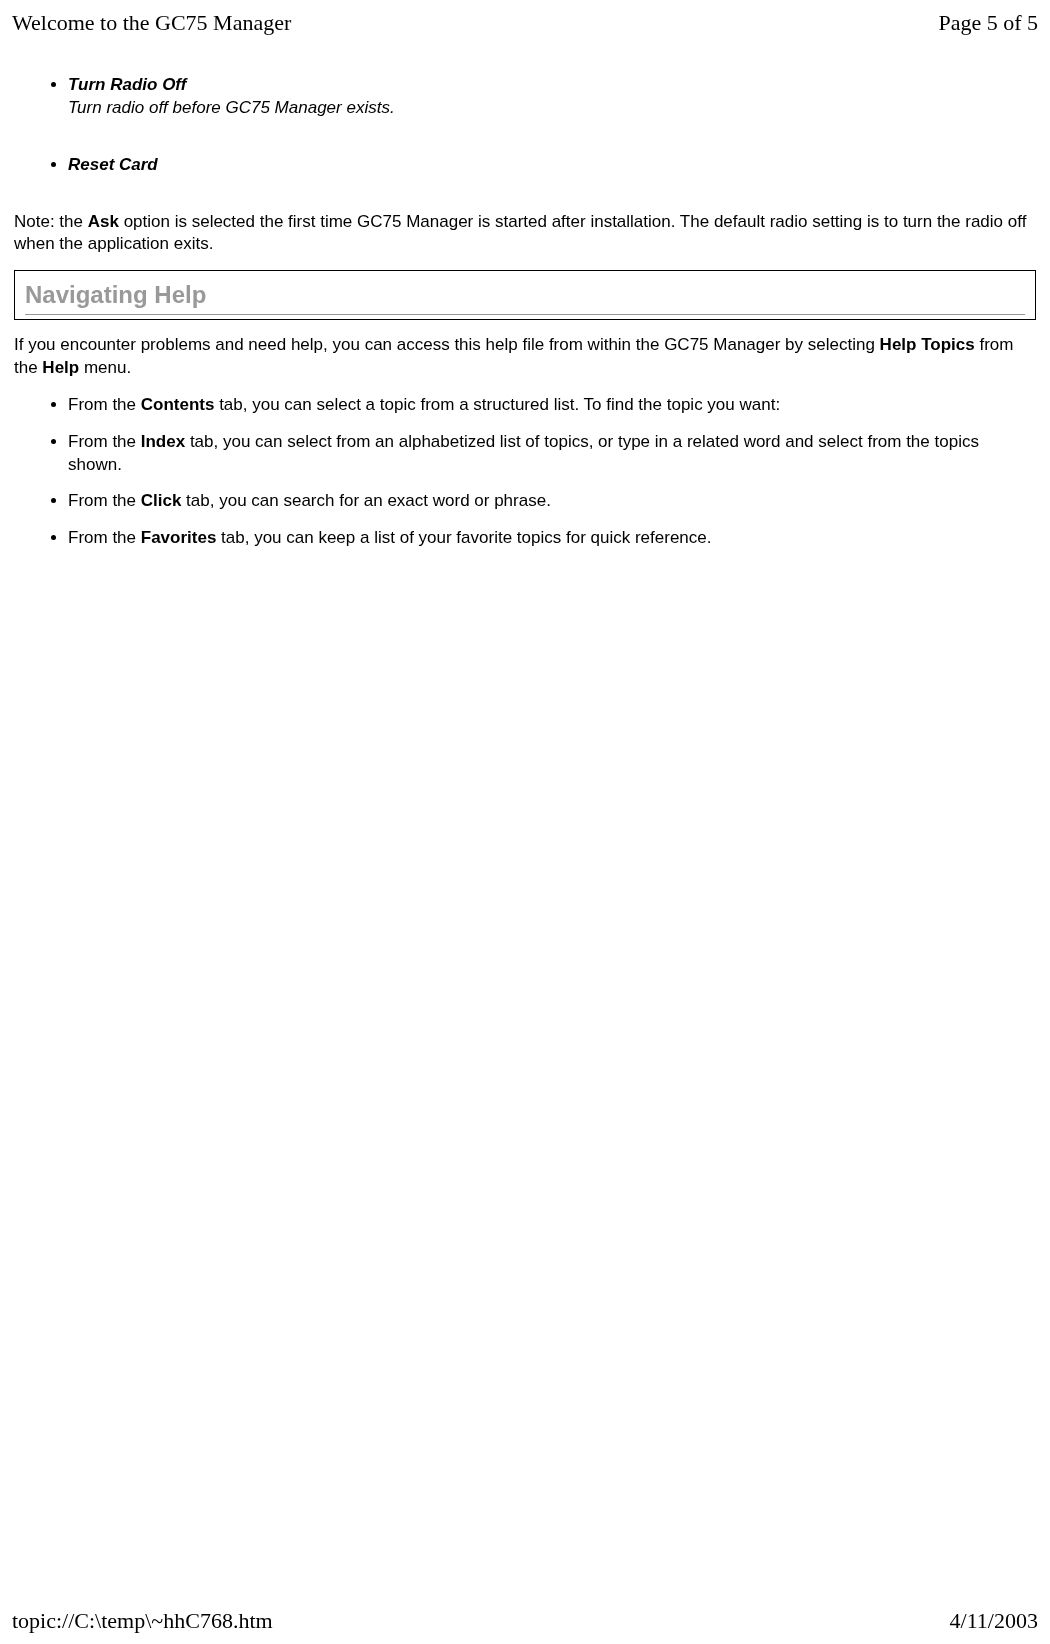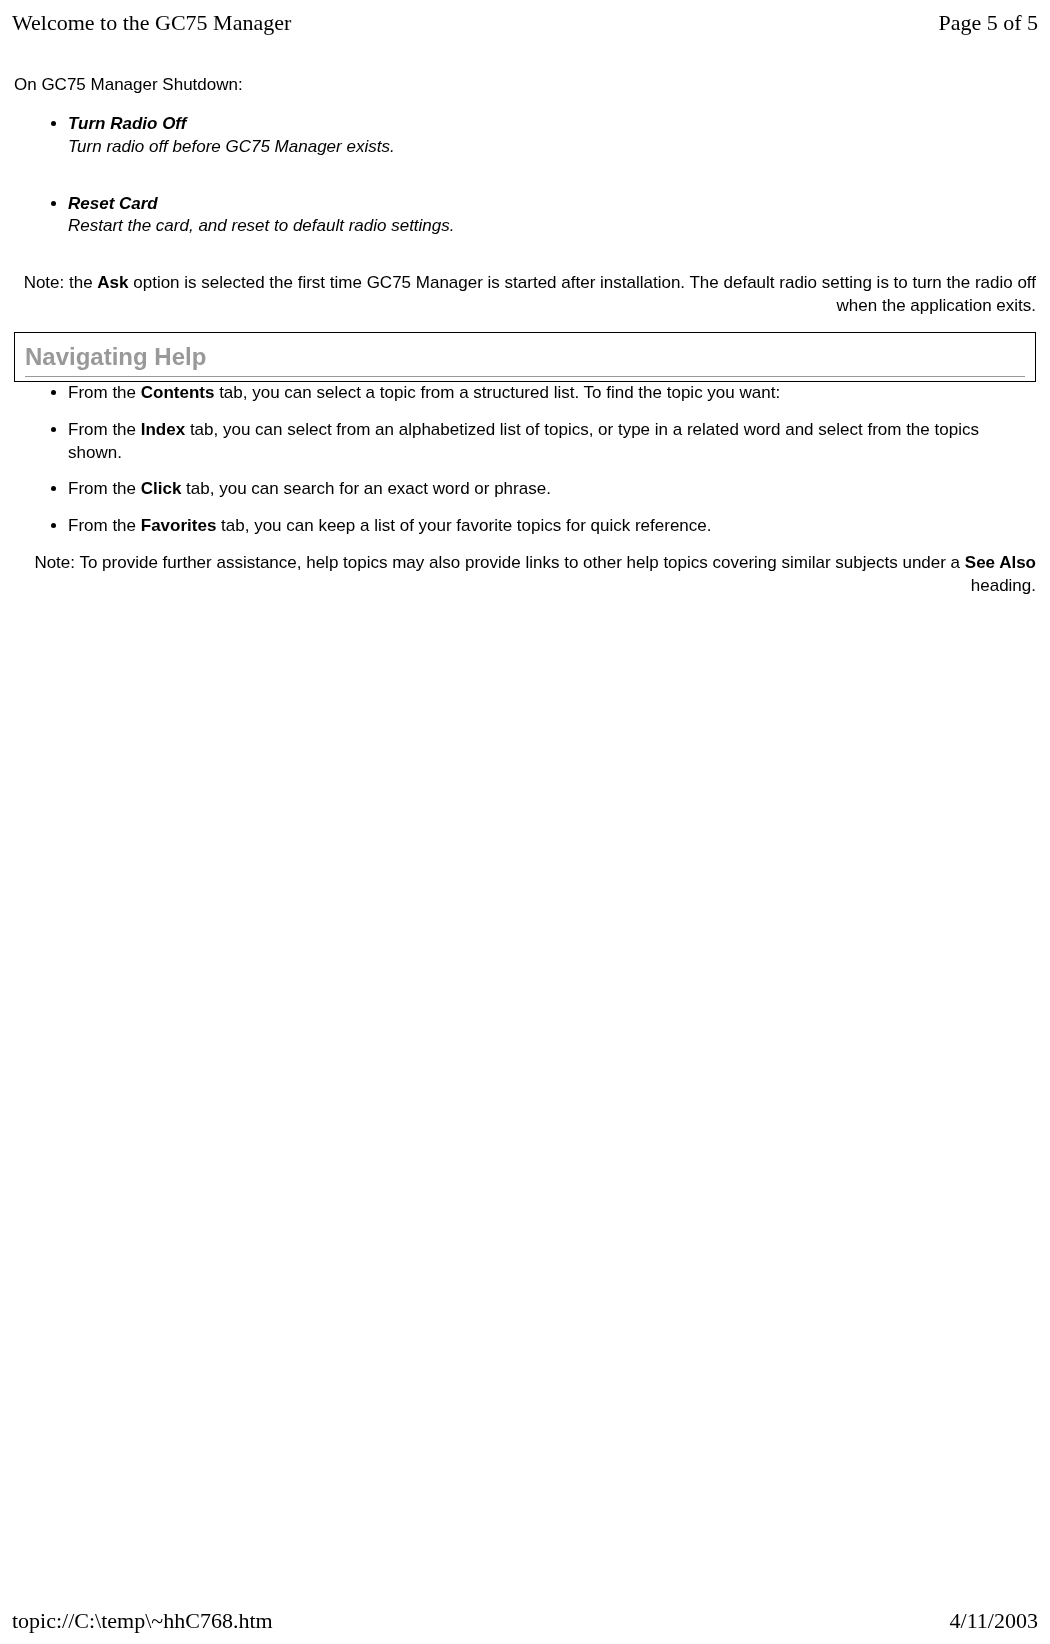--- a/index.html
+++ b/index.html
@@ -70,80 +70,77 @@
       left: 12px;
       right: 12px;
       font-family: "Times New Roman", Times, serif;
       font-size: 22px;
       display: flex;
       justify-content: space-between;
     }
     .para {
       margin-top: 14px;
       margin-bottom: 14px;
-      text-align: right;
     }
     ul.spaced > li {
       margin-bottom: 34px;
     }
     ul.main-list > li {
       margin-bottom: 14px;
     }
   </style>
 </head>
 <body>
 
 <div class="header">
   <span>Welcome to the GC75 Manager</span>
   <span>Page 5 of 5</span>
 </div>
 
 <div class="content">
 
 
   <div class="section">
-    <div>On GC75 Manager Shutdown:</div>
     <ul class="bulleted spaced" style="margin-top:16px;font-style:italic;">
       <li>
         <span class="bold">Turn Radio Off</span><br>
         <span>Turn radio off before GC75 Manager exists.</span>
       </li>
       <li>
         <span class="bold">Reset Card</span><br>
-        <span>Restart the card, and reset to default radio settings.</span>
       </li>
     </ul>
   </div>
 
   <div class="para" style="margin-top:20px;">
     <span>Note: the </span><span class="bold">Ask</span><span> option is selected the first time GC75 Manager is started after installation. The default radio setting is to turn the radio off when the application exits.</span>
   </div>
 
   <div class="heading-box">
     <div class="heading-text">Navigating Help</div>
   </div>
 
+  <div class="para">
+    <span>If you encounter problems and need help, you can access this help file from within the GC75 Manager by selecting </span><span class="bold">Help Topics</span><span> from the </span><span class="bold">Help</span><span> menu.</span>
+  </div>
 
   <ul class="bulleted main-list">
     <li>
       <span>From the </span><span class="bold">Contents</span><span> tab, you can select a topic from a structured list. To find the topic you want:</span>
     </li>
     <li>
       <span>From the </span><span class="bold">Index</span><span> tab, you can select from an alphabetized list of topics, or type in a related word and select from the topics shown.</span>
     </li>
     <li>
       <span>From the </span><span class="bold">Click</span><span> tab, you can search for an exact word or phrase.</span>
     </li>
     <li>
       <span>From the </span><span class="bold">Favorites</span><span> tab, you can keep a list of your favorite topics for quick reference.</span>
     </li>
   </ul>
 
-  <div class="para">
-    <span>Note: To provide further assistance, help topics may also provide links to other help topics covering similar subjects under a </span><span class="bold">See Also</span><span> heading.</span>
-  </div>
 
 </div>
 
 <div class="footer">
   <span>topic://C:\temp\~hhC768.htm</span>
   <span>4/11/2003</span>
 </div>
 
 </body></html>

